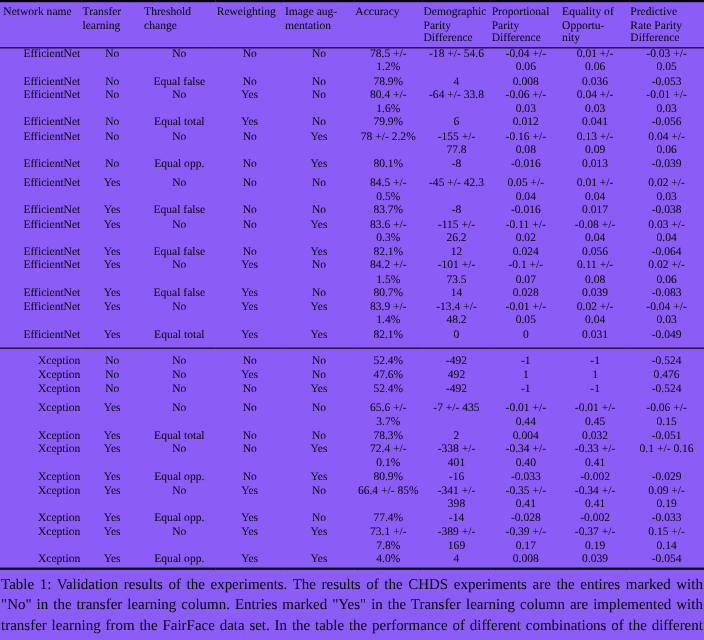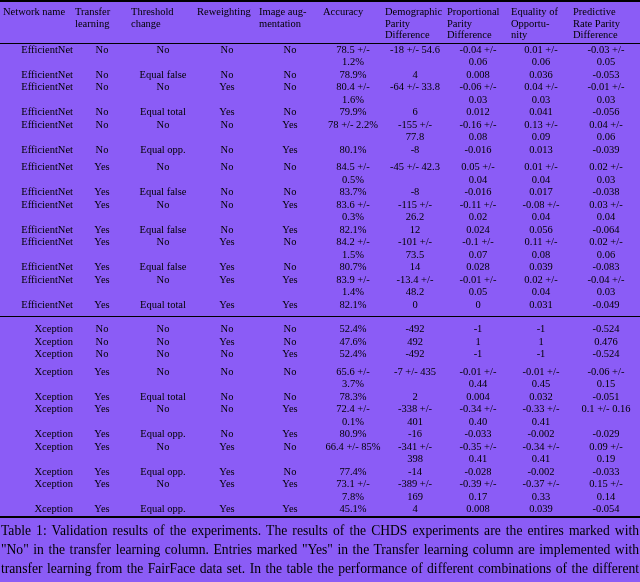--- a/index.html
+++ b/index.html
@@ -437,31 +437,31 @@
           <td>No</td>
           <td>Yes</td>
           <td>Yes</td>
           <td>73.1 +/-
 7.8%</td>
           <td>-389 +/-
 169</td>
           <td>-0.39 +/-
 0.17</td>
           <td>-0.37 +/-
-0.33</td>
+0.19</td>
           <td>0.15 +/-
 0.14</td>
         </tr>
         <tr class="">
           <td class="col-name">Xception</td>
           <td>Yes</td>
           <td>Equal opp.</td>
           <td>Yes</td>
           <td>Yes</td>
-          <td>45.1%</td>
+          <td>4.0%</td>
           <td>4</td>
           <td>0.008</td>
           <td>0.039</td>
           <td>-0.054</td>
         </tr>
       </tbody>
   </table>
   <p class="caption">Table 1: Validation results of the experiments. The results of the CHDS experiments are the entires marked with "No" in the transfer learning column. Entries marked "Yes" in the Transfer learning column are implemented with transfer learning from the FairFace data set. In the table the performance of different combinations of the different bias mitigation methods can be seen.</p>
 </div>
 

